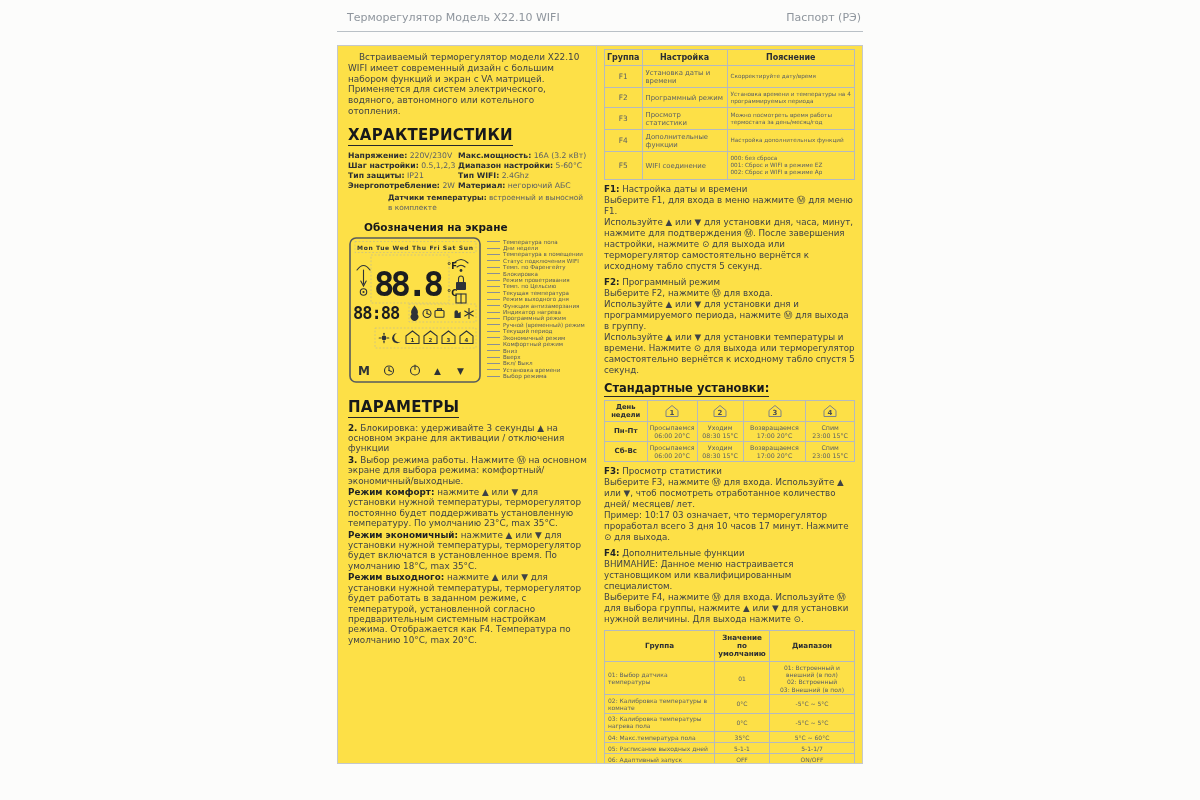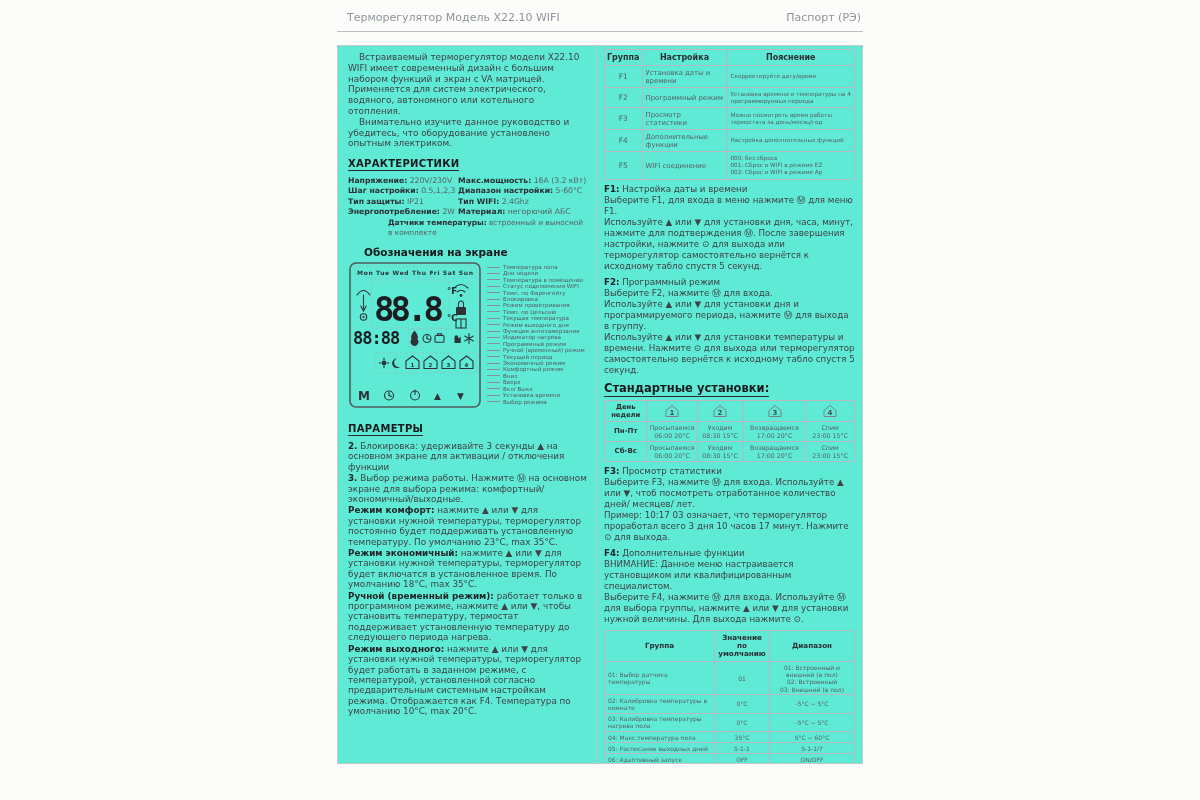--- a/index.html
+++ b/index.html
@@ -13,30 +13,30 @@
   
   .pagehead{
     position:absolute;left:337px;top:6px;width:526px;height:26px;
     display:flex;justify-content:space-between;align-items:center;
     border-bottom:1px solid #b9c0c6;color:#8e959d;font-size:11px;
     padding:0 2px 2px 10px;box-sizing:border-box;
   }
   
   .sheet{
     position:absolute;left:337px;top:45px;width:526px;height:719px;
-    background:#5eead4;border:1px solid #c5c8ca;box-sizing:border-box;
+    background:#fde047;border:1px solid #c5c8ca;box-sizing:border-box;
     display:flex;
   }
   .col-left{width:259px;border-right:1px solid #c5c8ca;box-sizing:border-box;
     padding:6px 8px 4px 10px;overflow:hidden;}
   .col-right{flex:1;padding:3px 7px 4px 7px;overflow:hidden;}
 
   
   p.intro{font-size:8.9px;line-height:10.8px;margin:0;text-indent:11px;text-align:left;}
-  h2.big{font-size:10px;font-weight:bold;color:#17191c;margin:9px 0 5px;
+  h2.big{font-size:15px;font-weight:bold;color:#17191c;margin:9px 0 5px;
     width:fit-content;border-bottom:1.6px solid #26282b;padding-bottom:1px;letter-spacing:.3px;}
   .chargrid{display:grid;grid-template-columns:1fr 1.18fr;
     font-size:7.7px;line-height:10.2px;color:#5a5f64;}
   .chargrid b,.charfull b{color:#2c2f33;}
   .charfull{font-size:7.4px;line-height:10px;color:#5a5f64;margin-top:1px;margin-left:40px;}
   h3.sub{font-size:10.5px;font-weight:bold;color:#17191c;margin:8px 16px 3px;}
 
   .diagram{display:flex;height:150px;margin:2px 0 12px 0;}
   svg.lcd{width:136px;height:148px;flex:none;}
   .lcd .frame{fill:none;stroke:#55595e;stroke-width:1.6;}
@@ -95,21 +95,20 @@
 
 <div class="pagehead">
   <span>Терморегулятор Модель X22.10 WIFI</span>
   <span>Паспорт (РЭ)</span>
 </div>
 
 <div class="sheet">
 
   <div class="col-left">
     <p class="intro">Встраиваемый терморегулятор модели X22.10 WIFI имеет современный дизайн с большим набором функций и экран с VA матрицей. Применяется для систем электрического, водяного, автономного или котельного отопления.</p>
-    <p class="intro">Внимательно изучите данное руководство и убедитесь, что оборудование установлено опытным электриком.</p>
 
     <h2 class="big">ХАРАКТЕРИСТИКИ</h2>
     <div class="chargrid">
       <div>
 
       <div class="charrow"><b>Напряжение:</b> <span>220V/230V</span></div>
           <div class="charrow"><b>Шаг настройки:</b> <span>0.5,1,2,3</span></div>
           <div class="charrow"><b>Тип защиты:</b> <span>IP21</span></div>
           <div class="charrow"><b>Энергопотребление:</b> <span>2W</span></div>
         </div>
@@ -316,21 +315,20 @@
 
         <p><b>2.</b> <span>Блокировка: удерживайте 3 секунды ▲ на основном экране для активации / отключения функции</span></p>
 
         <p><b>3.</b> <span>Выбор режима работы. Нажмите Ⓜ на основном экране для выбора режима: комфортный/экономичный/выходные.</span></p>
 
         <p><b>Режим комфорт:</b> <span>нажмите ▲ или ▼ для установки нужной температуры, терморегулятор постоянно будет поддерживать установленную температуру. По умолчанию 23°C, max 35°C.</span></p>
 
         <p><b>Режим экономичный:</b> <span>нажмите ▲ или ▼ для установки нужной температуры, терморегулятор будет включатся в установленное время. По умолчанию 18°C, max 35°C.</span></p>
 
 
-        <p><b>Ручной (временный режим):</b> <span>работает только в программном режиме, нажмите ▲ или ▼, чтобы установить температуру, термостат поддерживает установленную температуру до следующего периода нагрева.</span></p>
 
         <p><b>Режим выходного:</b> <span>нажмите ▲ или ▼ для установки нужной температуры, терморегулятор будет работать в заданном режиме, с температурой, установленной согласно предварительным системным настройкам режима. Отображается как F4. Температура по умолчанию 10°C, max 20°C.</span></p>
 
       </div>
 
   </div>
 
   <div class="col-right">
 
     <table class="t1">

